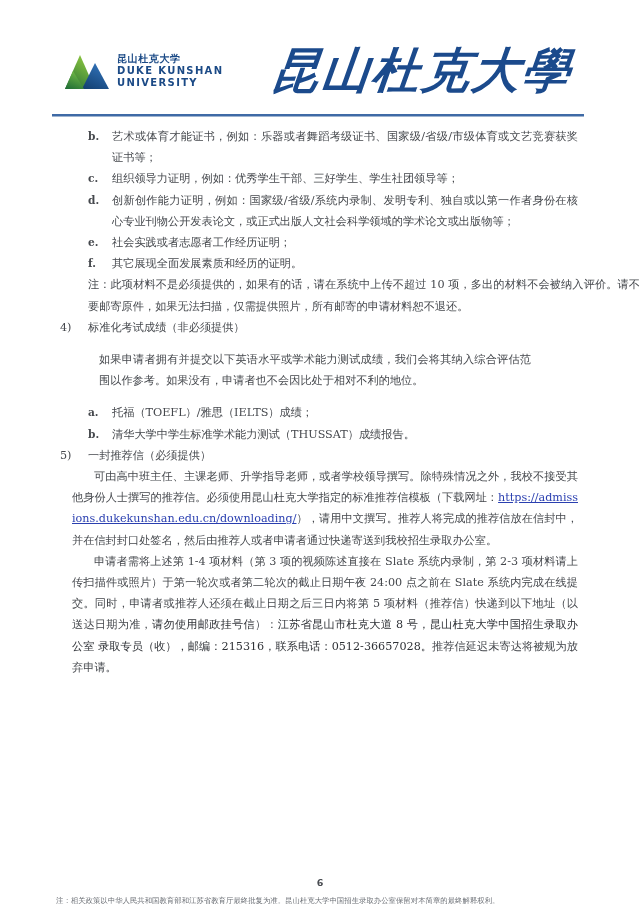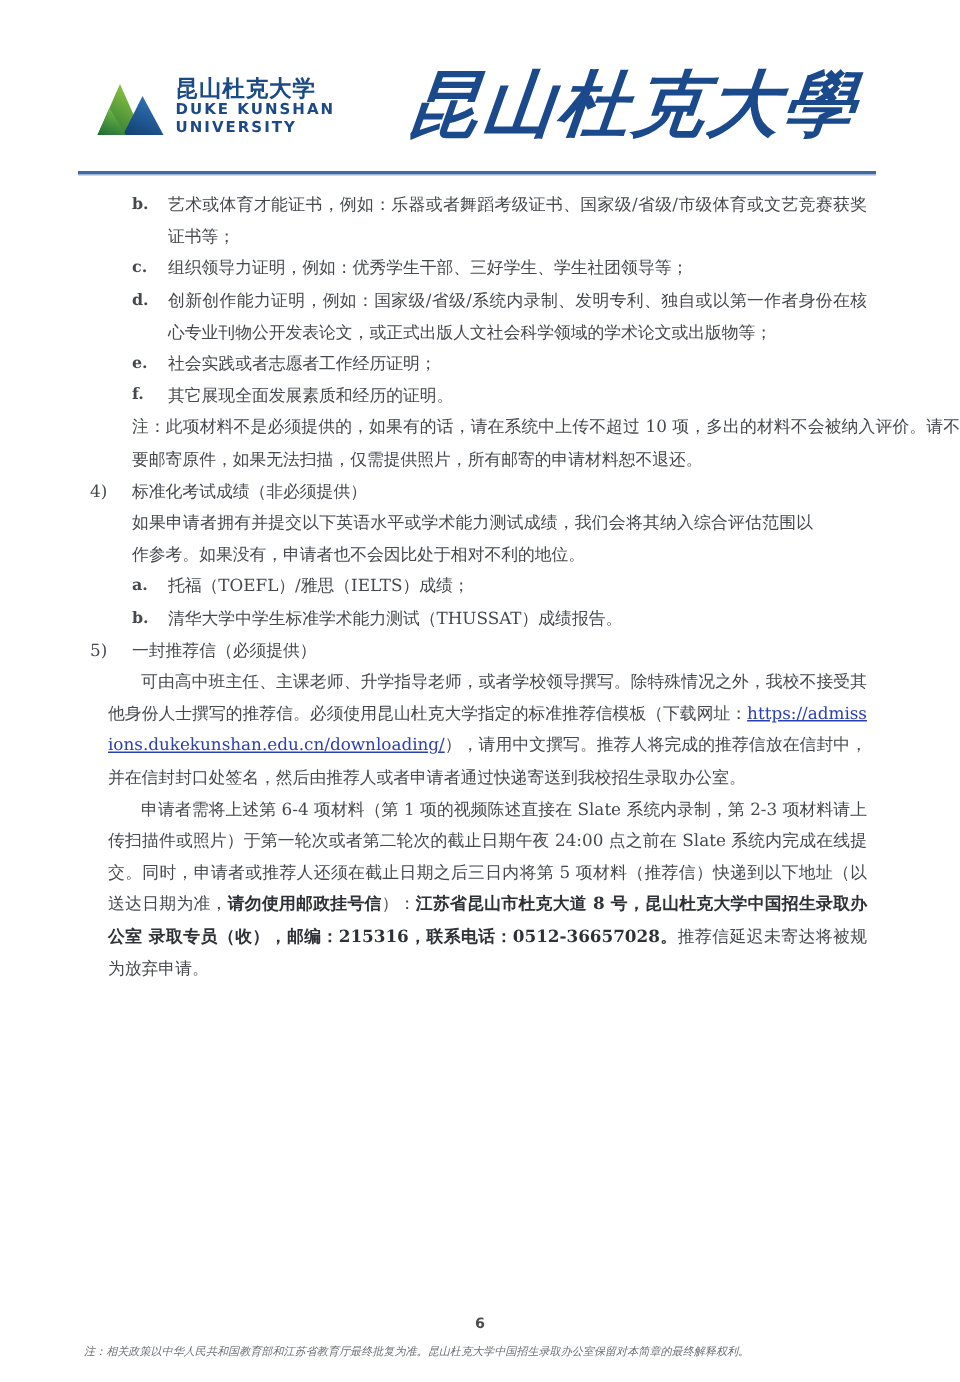--- a/index.html
+++ b/index.html
@@ -47,21 +47,21 @@
   }
 
   .logo-text {
     display: flex;
     flex-direction: column;
     justify-content: center;
     line-height: 1.0;
   }
   .logo-cn {
     font-family: "DejaVu Sans", "Liberation Sans", sans-serif;
-    font-size: 15px;
+    font-size: 10px;
     font-weight: bold;
     color: #1b4a86;
     letter-spacing: 0.6px;
     white-space: nowrap;
   }
   .logo-en1, .logo-en2 {
     font-family: "DejaVu Sans", "Liberation Sans", sans-serif;
     font-size: 10px;
     font-weight: bold;
     color: #1b4a86;
@@ -145,21 +145,21 @@
 
   .para-note {         
     padding-left: 88px;
     margin: 0;
     text-align: justify;
   }
 
   .para-body {         
     padding-left: 88px;
     padding-right: 98px;
-    margin: 0;
+    margin: 11px;
     text-align: justify;
     text-indent: 0;
   }
 
   .para-indent {       
     padding-left: 72px;
     padding-right: 62px;
     margin: 0;
     text-align: justify;
     text-indent: 22px;
@@ -170,21 +170,21 @@
     padding-right: 62px;
     text-align: justify;
   }
 
   .link {
     color: #2a3fb0;
     text-decoration: underline;
     word-break: break-all;
   }
 
-  b, .bold { font-weight: bold; color: #2e3136; }
+  b, .bold { font-weight: normal; color: #2e3136; }
 
   
   .footer {
     position: absolute;
     left: 0;
     bottom: 14px;
     width: 640px;
   }
   .page-number {
     text-align: center;
@@ -194,21 +194,20 @@
     color: #4a4d52;
     margin-bottom: 7px;
   }
   .footnote {
     padding-left: 56px;
     padding-right: 58px;
     font-size: 7.4px;
     line-height: 12.4px;
     color: #6b6f75;
     text-align: justify;
-    font-style: italic;
   }
 </style>
 </head>
 <body>
 
 <div class="page">
 
   <div class="header">
 
     <div class="logo-block">
@@ -288,21 +287,21 @@
       <span class="alpha-text">清华大学中学生标准学术能力测试（THUSSAT）成绩报告。</span>
     </div>
 
     <div class="lvl-num">
       <span class="marker">5)</span>
       <span class="num-text">一封推荐信（必须提供）</span>
     </div>
 
     <p class="para-indent"><span>可由高中班主任、主课老师、升学指导老师，或者学校领导撰写。除特殊情况之外，我校不接受其他身份人士撰写的推荐信。必须使用昆山杜克大学指定的标准推荐信模板（下载网址：</span><a class="link" href="#">https://admissions.dukekunshan.edu.cn/downloading/</a><span>），请用中文撰写。推荐人将完成的推荐信放在信封中，并在信封封口处签名，然后由推荐人或者申请者通过快递寄送到我校招生录取办公室。</span></p>
 
-    <p class="para-indent"><span>申请者需将上述第 6-4 项材料（第 1 项的视频陈述直接在 Slate 系统内录制，第 2-3 项材料请上传扫描件或照片）于第一轮次或者第二轮次的截止日期午夜 24:00 点之前在 Slate 系统内完成在线提交。同时，申请者或推荐人还须在截止日期之后三日内将第 5 项材料（推荐信）快递到以下地址（以送达日期为准，</span><b>请勿使用邮政挂号信</b><span>）：</span><b>江苏省昆山市杜克大道 8 号，昆山杜克大学中国招生录取办公室 录取专员（收），邮编：215316，联系电话：0512-36657028。</b><span>推荐信延迟未寄达将被规为放弃申请。</span></p>
+    <p class="para-indent"><span>申请者需将上述第 1-4 项材料（第 3 项的视频陈述直接在 Slate 系统内录制，第 2-3 项材料请上传扫描件或照片）于第一轮次或者第二轮次的截止日期午夜 24:00 点之前在 Slate 系统内完成在线提交。同时，申请者或推荐人还须在截止日期之后三日内将第 5 项材料（推荐信）快递到以下地址（以送达日期为准，</span><b>请勿使用邮政挂号信</b><span>）：</span><b>江苏省昆山市杜克大道 8 号，昆山杜克大学中国招生录取办公室 录取专员（收），邮编：215316，联系电话：0512-36657028。</b><span>推荐信延迟未寄达将被规为放弃申请。</span></p>
 
   </div>
 
   <div class="footer">
     <div class="page-number">6</div>
     <div class="footnote">注：相关政策以中华人民共和国教育部和江苏省教育厅最终批复为准。昆山杜克大学中国招生录取办公室保留对本简章的最终解释权利。</div>
   </div>
 
 </div>
 

